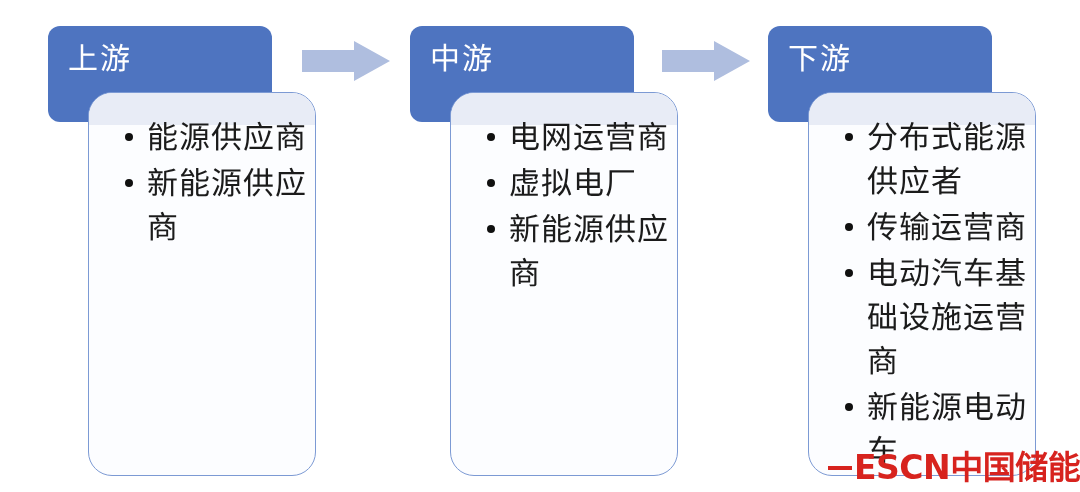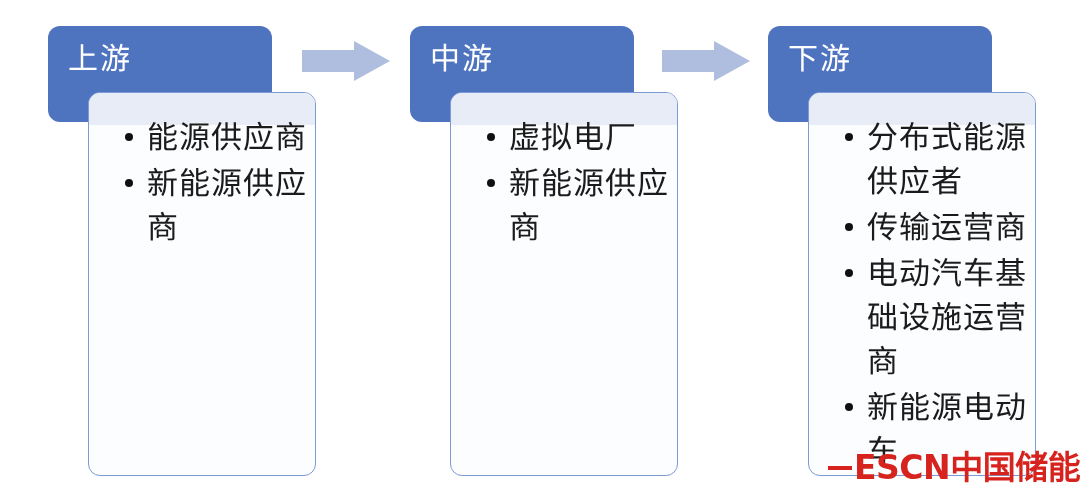--- a/index.html
+++ b/index.html
@@ -49,21 +49,21 @@
 
   
   .stage-card {
     position: absolute;
     left: 40px;
     top: 92px;
     width: 228px;
     height: 384px;
     background: rgba(252, 253, 255, 0.90);
     border: 1.6px solid #7C9AD4;
-    border-radius: 12px;
+    border-radius: 24px;
     box-sizing: border-box;
     overflow: hidden;
   }
   
   .stage-card-tint {
     position: absolute;
     left: 0;
     top: 0;
     width: 100%;
     height: 32px;
@@ -156,20 +156,21 @@
     </svg>
   </div>
 
   <div class="stage-group" style="left:410px;">
     <div class="stage-header">
       <div class="stage-header-label">中游</div>
     </div>
     <div class="stage-card">
       <div class="stage-card-tint"></div>
       <ul class="stage-list">
+        <li class="stage-list-item">电网运营商</li>
         <li class="stage-list-item">虚拟电厂</li>
         <li class="stage-list-item">新能源供应商</li>
       </ul>
     </div>
   </div>
 
   <div class="flow-arrow" style="left:662px;">
     <svg width="88" height="40" viewBox="0 0 88 40" aria-hidden="true">
       <polygon points="0,9 52,9 52,0 88,20 52,40 52,31 0,31" fill="#AFBEDF"></polygon>
     </svg>

